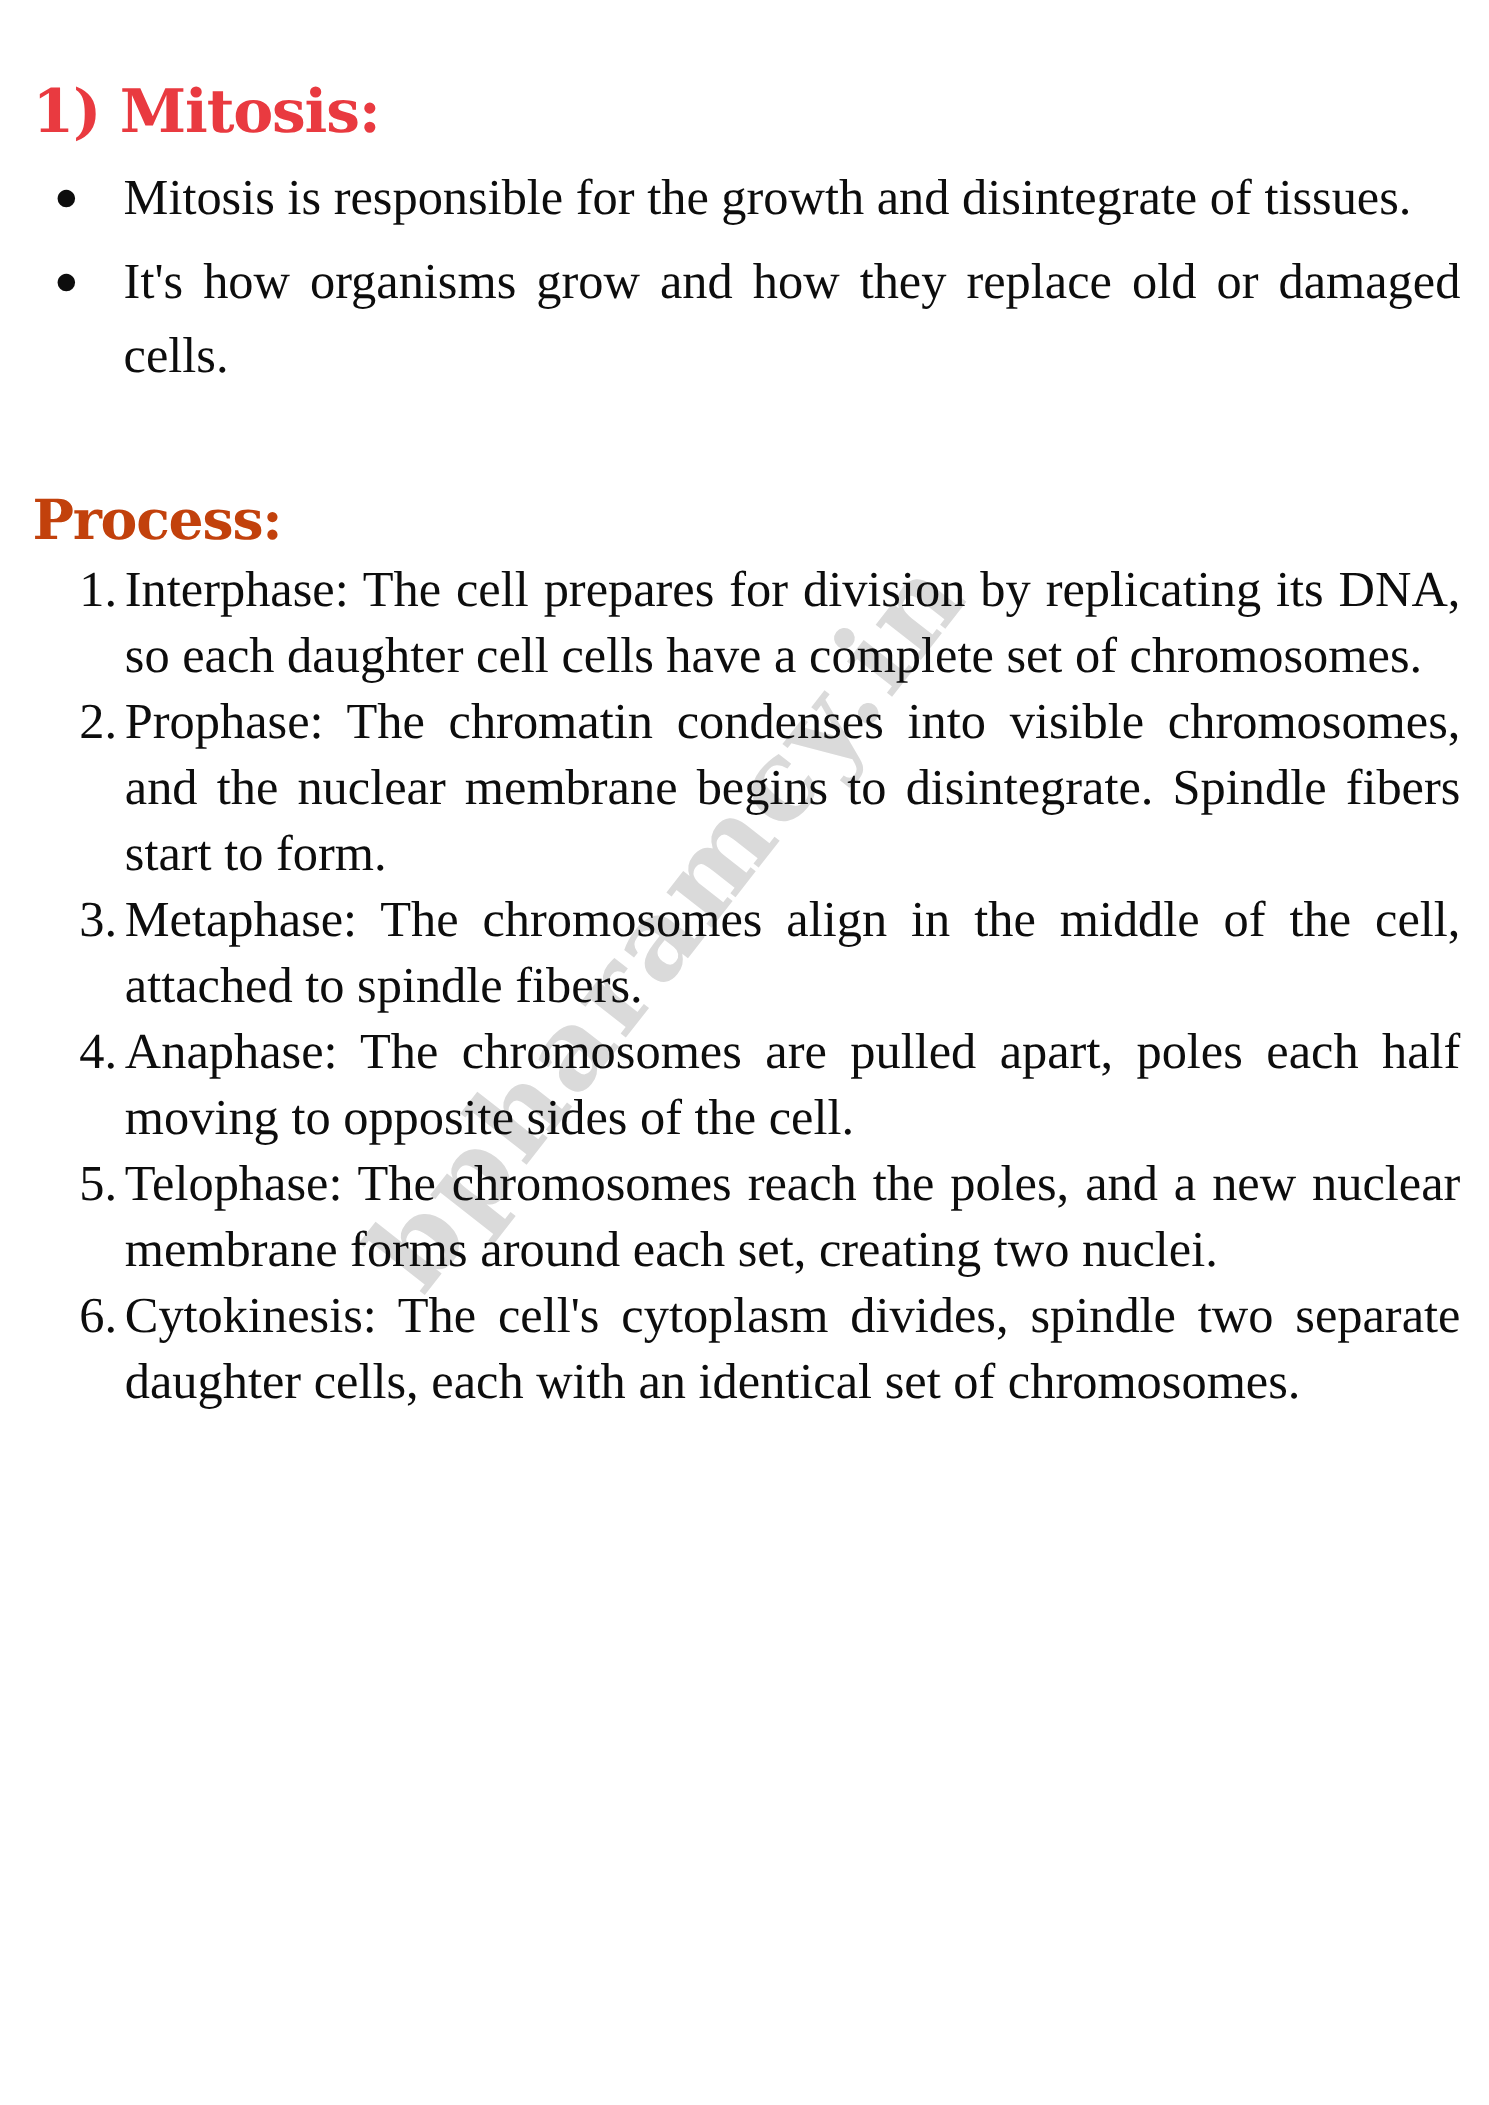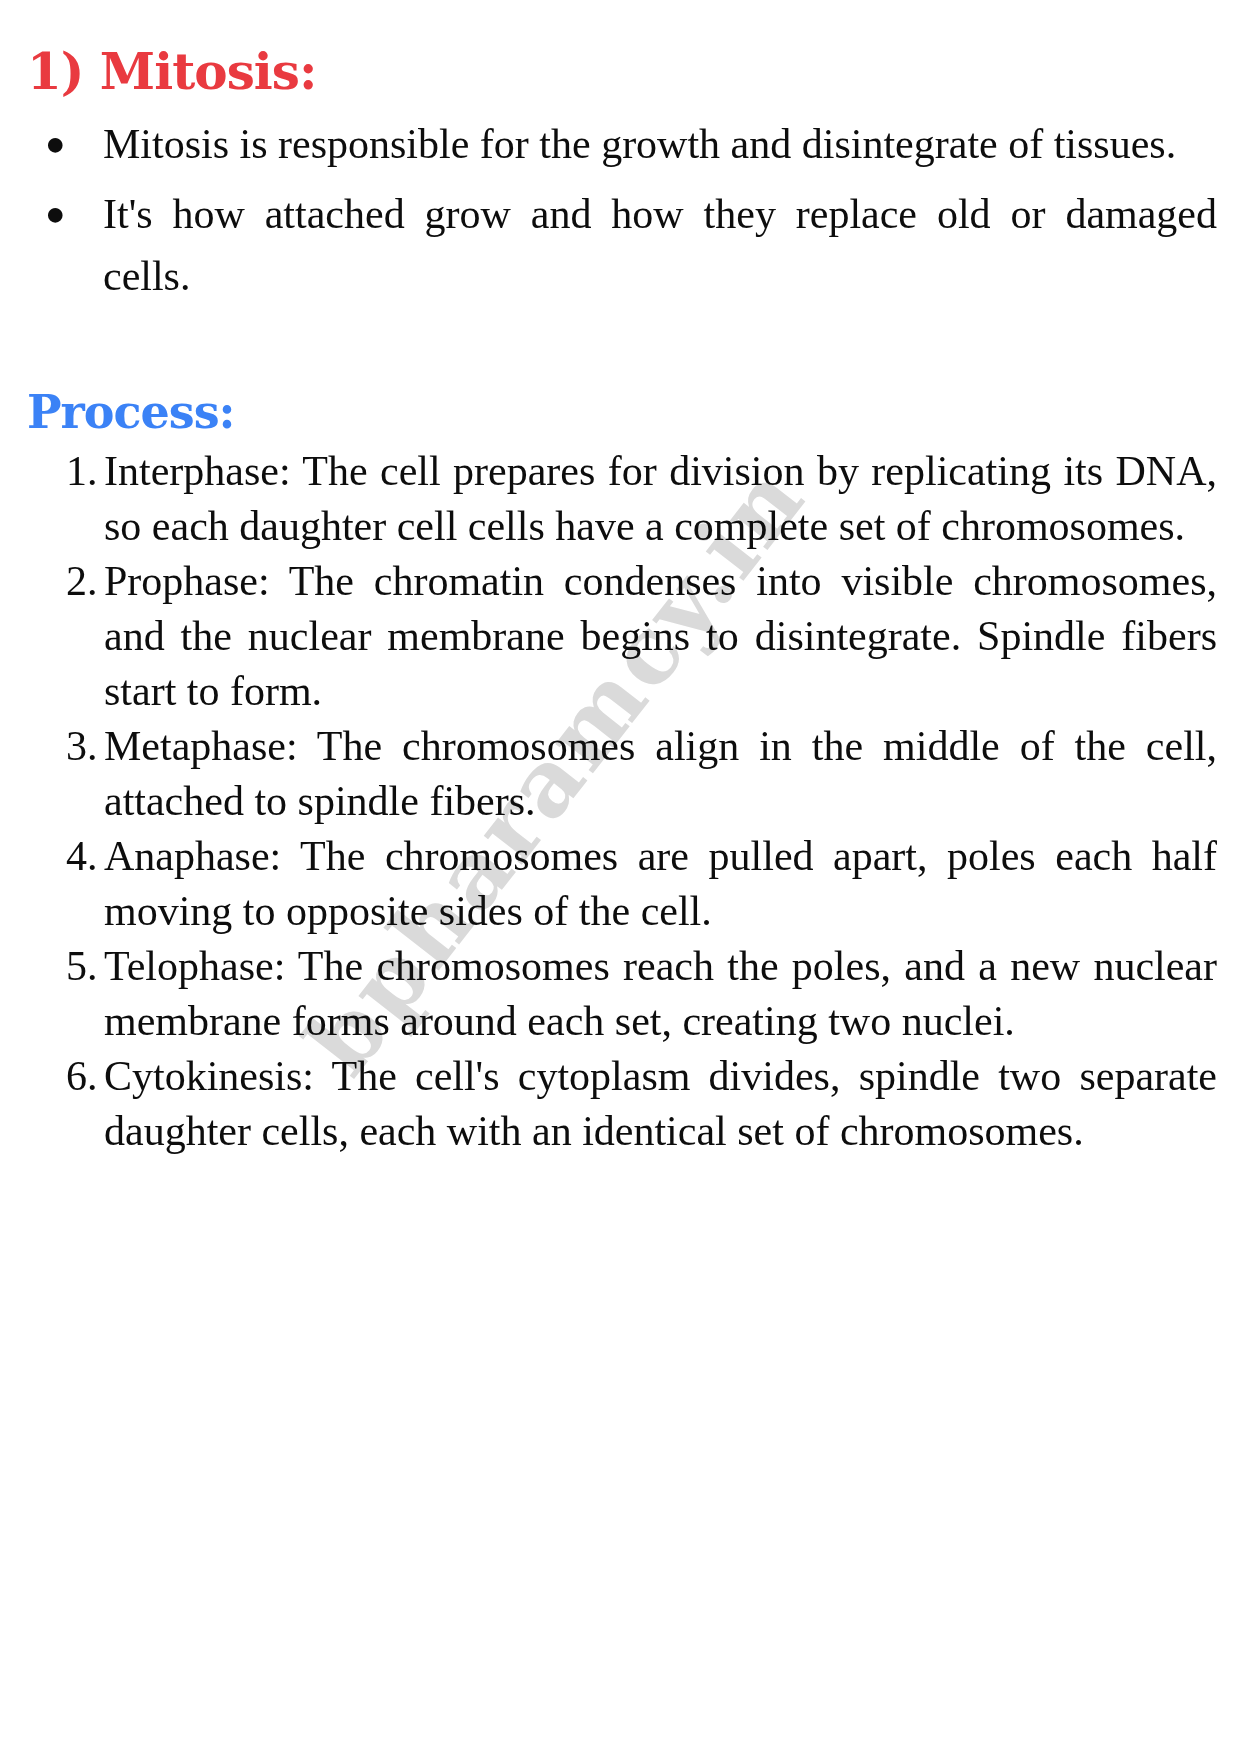--- a/index.html
+++ b/index.html
@@ -21,21 +21,21 @@
     transform: rotate(-52deg);
     transform-origin: 50% 50%;
     font-family: "DejaVu Serif", serif;
     font-weight: 700;
     font-size: 92px;
     letter-spacing: 4px;
     color: #dadada;
     white-space: nowrap;
     user-select: none;
   }
-  .content { position: relative; z-index: 1; }
+  .content { position: relative; z-index: 1; margin-top: 21px; }
   h1.red-heading {
     margin: 0;
     padding: 44px 0 0 27px;
     font-family: "DejaVu Serif", serif;
     font-weight: 700;
     font-size: 50px;
     line-height: 55px;
     color: #e93a40;
     letter-spacing: -1px;
   }
@@ -58,21 +58,21 @@
     text-align: justify;
     text-align-last: left;
   }
   h2.process-heading {
     margin: 0;
     padding: 72px 0 0 27px;
     font-family: "DejaVu Serif", serif;
     font-weight: 700;
     font-size: 46px;
     line-height: 51px;
-    color: #3b82f6;
+    color: #c2410c;
     letter-spacing: -1px;
   }
   ol.step-list {
     margin: 0;
     padding: 6px 24px 0 66px;
     list-style: none;
   }
   ol.step-list li { display: flex; }
   .step-num {
     width: 38px;
@@ -99,21 +99,21 @@
 
     <h1 class="red-heading">1) Mitosis:</h1>
 
     <ul class="bullet-list">
       <li>
         <span class="bullet-dot">●</span>
         <div class="bullet-text">Mitosis is responsible for the growth and disintegrate of tissues.</div>
       </li>
       <li>
         <span class="bullet-dot">●</span>
-        <div class="bullet-text">It's how attached grow and how they replace old or damaged cells.</div>
+        <div class="bullet-text">It's how organisms grow and how they replace old or damaged cells.</div>
       </li>
     </ul>
 
     <h2 class="process-heading">Process:</h2>
 
     <ol class="step-list">
       <li>
         <span class="step-num">1.</span>
         <div class="step-text">Interphase: The cell prepares for division by replicating its DNA, so each daughter cell cells have a complete set of chromosomes.</div>
       </li>

